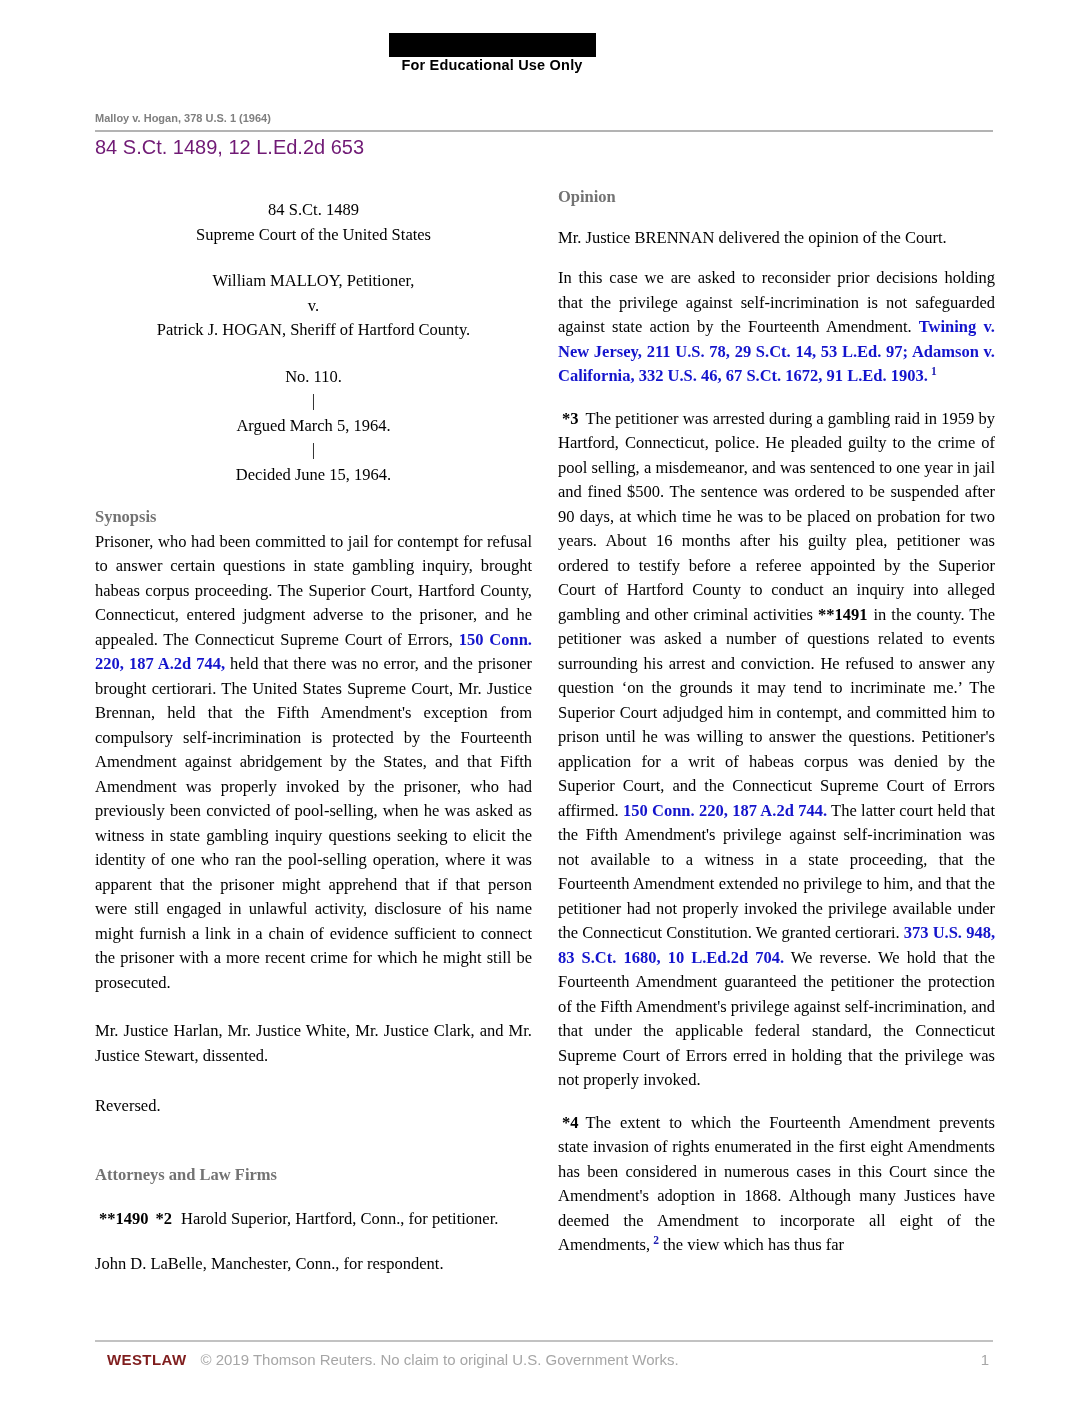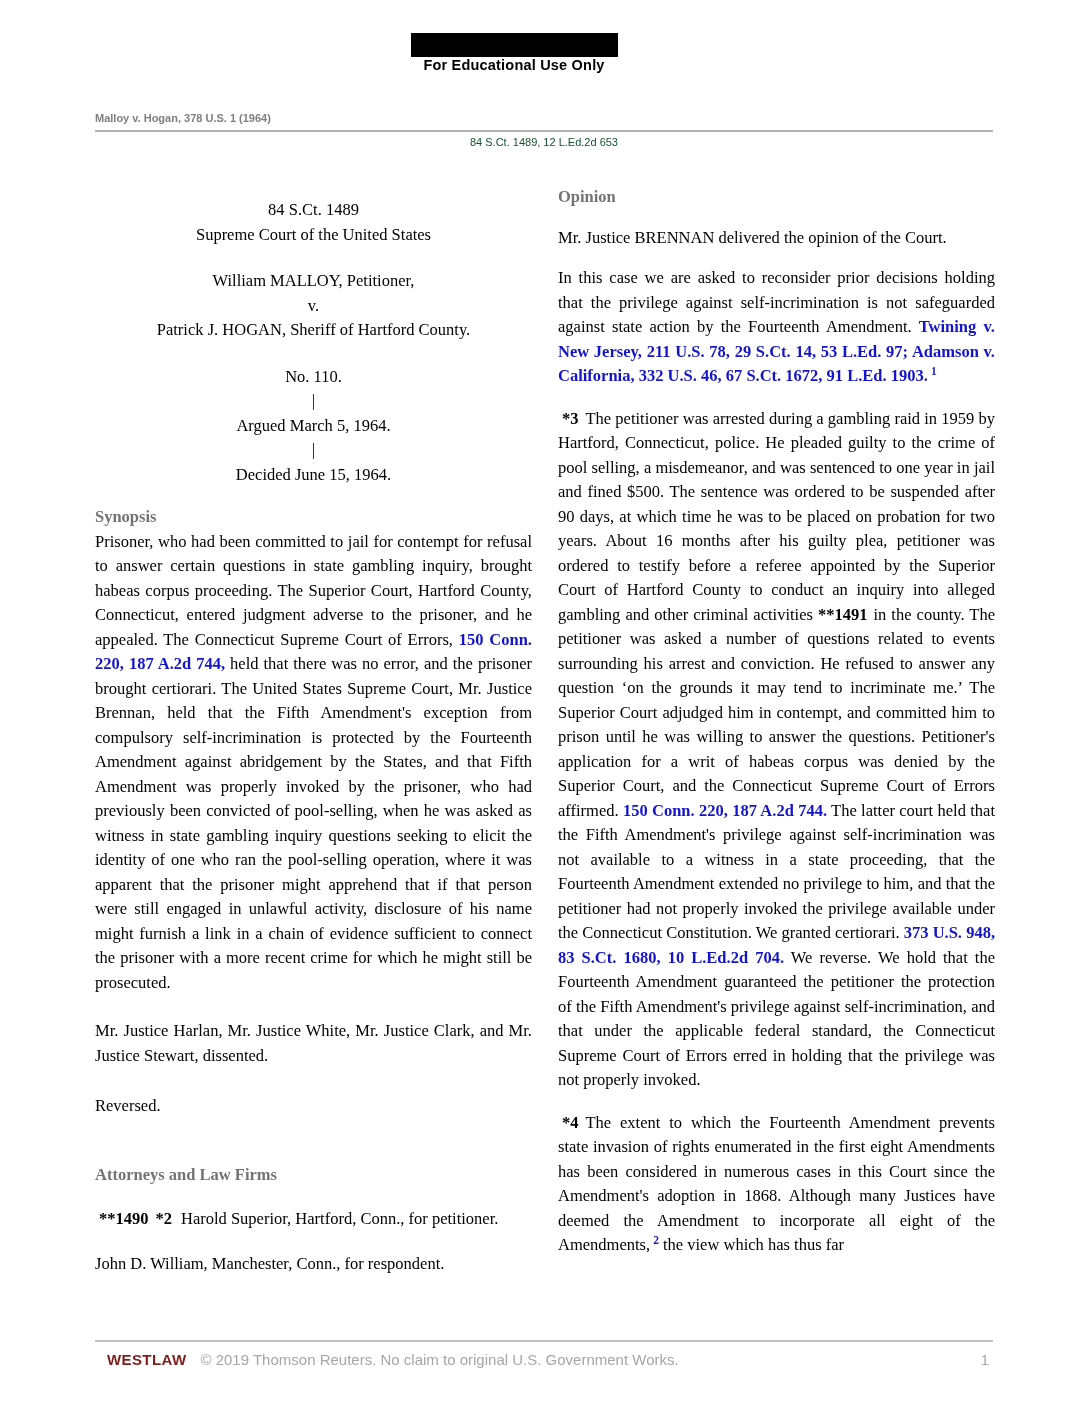--- a/index.html
+++ b/index.html
@@ -2,36 +2,36 @@
 <html><head>
 <meta charset="utf-8">
 <style>
   html,body { margin:0; padding:0; background:#ffffff; }
   .page {
     position:relative; width:1088px; height:1408px; background:#ffffff;
     font-family:"Liberation Serif", serif; color:#000; overflow:hidden;
   }
 
   
-  .banner { position:absolute; left:406px; top:33px; width:216px; text-align:center; }
+  .banner { position:absolute; left:384px; top:33px; width:216px; text-align:center; }
   .banner-box { width:207px; height:24px; background:#000; margin:0 auto; }
   .banner-text {
     font-family:"Liberation Sans", sans-serif; font-weight:bold; font-size:14.5px;
     color:#000; margin-top:0px; letter-spacing:0.2px; white-space:nowrap;
   }
 
   
   .doc-header { position:absolute; left:95px; top:112px; width:898px; }
   .case-title {
     font-family:"Liberation Sans", sans-serif; font-weight:bold; font-size:11px;
     color:#7f7f7f; margin-bottom:6px;
   }
   .header-rule { height:2px; background:#b3b3b3; margin:0 0 4px 0; }
   .citation-line {
-    font-family:"Liberation Sans", sans-serif; font-size:11px; color:#14532d; font-weight:400;text-align:center;
+    font-family:"Liberation Sans", sans-serif; font-size:20px; color:#701a75; font-weight:400;
   }
 
   
   .col {
     position:absolute; width:437px; font-size:16.5px; line-height:24.5px;
     text-align:justify; color:#000;
   }
   .col-left  { left:95px;  top:198px; }
   .col-right { left:558px; top:185px; }
 
@@ -105,21 +105,21 @@
     <div class="para"><span>Prisoner, who had been committed to jail for contempt for refusal to answer certain questions in state gambling inquiry, brought habeas corpus proceeding. The Superior Court, Hartford County, Connecticut, entered judgment adverse to the prisoner, and he appealed. The Connecticut Supreme Court of Errors, </span><a class="cite-link">150 Conn. 220, 187 A.2d 744,</a><span> held that there was no error, and the prisoner brought certiorari. The United States Supreme Court, Mr. Justice Brennan, held that the Fifth Amendment's exception from compulsory self-incrimination is protected by the Fourteenth Amendment against abridgement by the States, and that Fifth Amendment was properly invoked by the prisoner, who had previously been convicted of pool-selling, when he was asked as witness in state gambling inquiry questions seeking to elicit the identity of one who ran the pool-selling operation, where it was apparent that the prisoner might apprehend that if that person were still engaged in unlawful activity, disclosure of his name might furnish a link in a chain of evidence sufficient to connect the prisoner with a more recent crime for which he might still be prosecuted.</span></div>
 
     <div class="para mt24">Mr. Justice Harlan, Mr. Justice White, Mr. Justice Clark, and Mr. Justice Stewart, dissented.</div>
 
     <div class="para mt26">Reversed.</div>
 
     <div class="sec-heading mt44">Attorneys and Law Firms</div>
 
     <div class="para mt20"><span class="star star-lead">**1490</span><span class="star star-tight">*2</span><span>Harold Superior, Hartford, Conn., for petitioner.</span></div>
 
-    <div class="para mt20">John D. William, Manchester, Conn., for respondent.</div>
+    <div class="para mt20">John D. LaBelle, Manchester, Conn., for respondent.</div>
   </div>
 
   <div class="col col-right">
     <div class="sec-heading">Opinion</div>
 
     <div class="para mt16">Mr. Justice BRENNAN delivered the opinion of the Court.</div>
 
     <div class="para mt16"><span>In this case we are asked to reconsider prior decisions holding that the privilege against self-incrimination is not safeguarded against state action by the Fourteenth Amendment. </span><a class="cite-link">Twining v. New Jersey, 211 U.S. 78, 29 S.Ct. 14, 53 L.Ed. 97; Adamson v. California, 332 U.S. 46, 67 S.Ct. 1672, 91 L.Ed. 1903.</a><a class="footnote-ref">1</a></div>
 
     <div class="para mt18"><span class="star star-lead">*3</span><span>The petitioner was arrested during a gambling raid in 1959 by Hartford, Connecticut, police. He pleaded guilty to the crime of pool selling, a misdemeanor, and was sentenced to one year in jail and fined $500. The sentence was ordered to be suspended after 90 days, at which time he was to be placed on probation for two years. About 16 months after his guilty plea, petitioner was ordered to testify before a referee appointed by the Superior Court of Hartford County to conduct an inquiry into alleged gambling and other criminal activities</span><span class="star star-inline">**1491</span><span>in the county. The petitioner was asked a number of questions related to events surrounding his arrest and conviction. He refused to answer any question ‘on the grounds it may tend to incriminate me.’ The Superior Court adjudged him in contempt, and committed him to prison until he was willing to answer the questions. Petitioner's application for a writ of habeas corpus was denied by the Superior Court, and the Connecticut Supreme Court of Errors affirmed. </span><a class="cite-link">150 Conn. 220, 187 A.2d 744.</a><span> The latter court held that the Fifth Amendment's privilege against self-incrimination was not available to a witness in a state proceeding, that the Fourteenth Amendment extended no privilege to him, and that the petitioner had not properly invoked the privilege available under the Connecticut Constitution. We granted certiorari. </span><a class="cite-link">373 U.S. 948, 83 S.Ct. 1680, 10 L.Ed.2d 704.</a><span> We reverse. We hold that the Fourteenth Amendment guaranteed the petitioner the protection of the Fifth Amendment's privilege against self-incrimination, and that under the applicable federal standard, the Connecticut Supreme Court of Errors erred in holding that the privilege was not properly invoked.</span></div>

